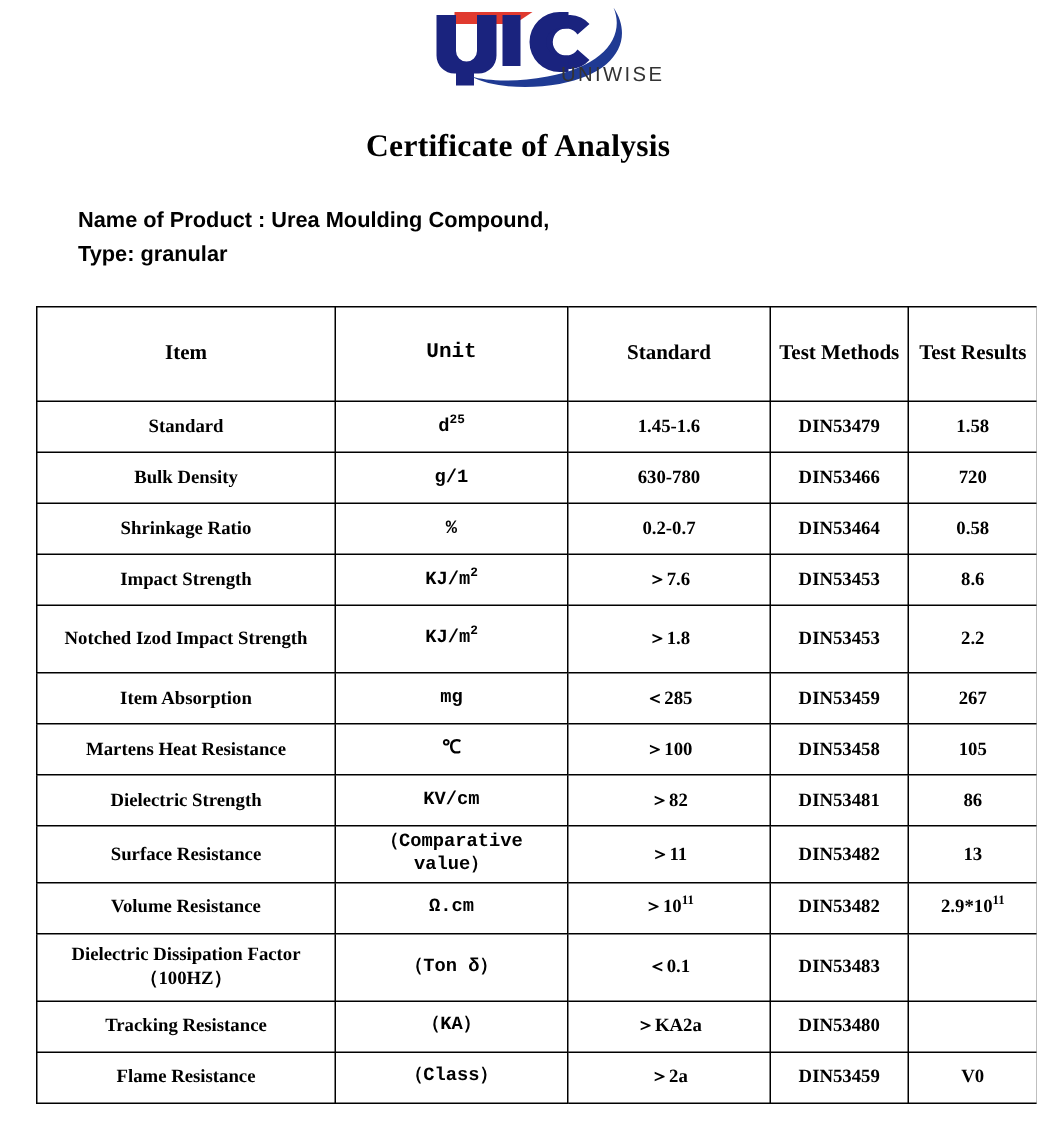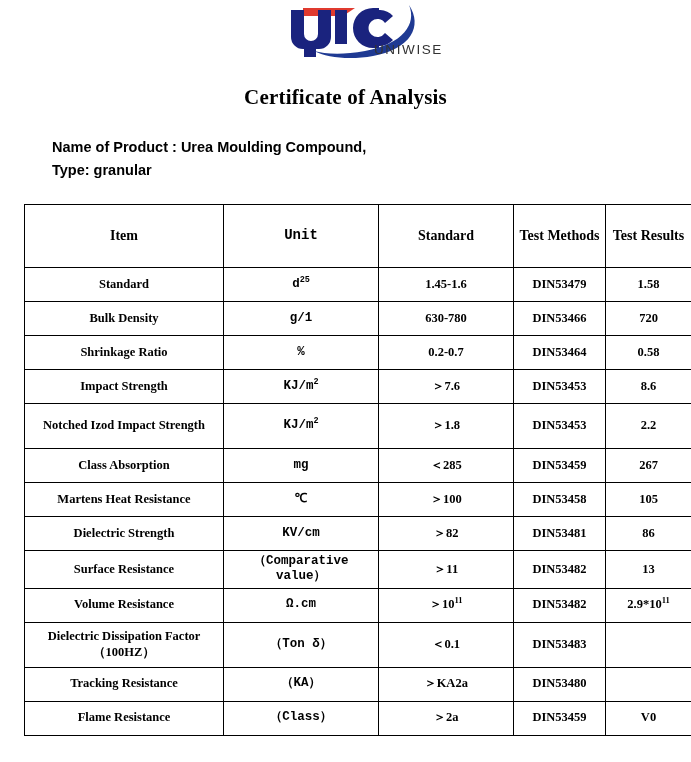--- a/index.html
+++ b/index.html
@@ -172,21 +172,21 @@
           <td class="c-res">8.6</td>
         </tr>
         <tr class="r-2line">
           <td class="c-item">Notched Izod Impact Strength</td>
           <td class="c-unit">KJ/m<span class="sup">2</span></td>
           <td class="c-std">＞1.8</td>
           <td class="c-meth">DIN53453</td>
           <td class="c-res">2.2</td>
         </tr>
         <tr class="r-1line">
-          <td class="c-item">Class Absorption</td>
+          <td class="c-item">Item Absorption</td>
           <td class="c-unit">mg</td>
           <td class="c-std">＜285</td>
           <td class="c-meth">DIN53459</td>
           <td class="c-res">267</td>
         </tr>
         <tr class="r-1line">
           <td class="c-item">Martens Heat Resistance</td>
           <td class="c-unit">℃</td>
           <td class="c-std">＞100</td>
           <td class="c-meth">DIN53458</td>

